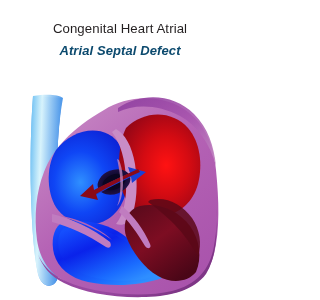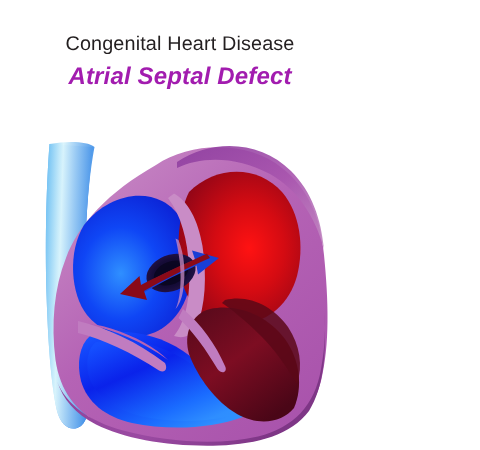--- a/index.html
+++ b/index.html
@@ -33,24 +33,24 @@
     font-family: "Liberation Sans", sans-serif;
     font-size: 13.2px;
     font-weight: 400;
     color: #231f20;
     letter-spacing: 0.1px;
     line-height: 1;
     margin: 0;
   }
   .title-sub {
     font-family: "Liberation Sans", sans-serif;
-    font-size: 16px;
+    font-size: 13px;
     font-weight: bold;
     font-style: italic;
-    color: #a21caf;
+    color: #0c4a6e;
     letter-spacing: 0.1px;
     line-height: 1;
     margin: 0;
     padding-top: 9px;
   }
   .figure-wrap {
     position: absolute;
     left: 0;
     top: 88px;
     width: 240px;
@@ -61,21 +61,21 @@
     width: 240px;
     height: 212px;
   }
 </style>
 </head>
 <body>
 
 <div id="page">
 
   <div class="title-block">
-    <div class="title-main">Congenital Heart Disease</div>
+    <div class="title-main">Congenital Heart Atrial</div>
     <div class="title-sub">Atrial Septal Defect</div>
   </div>
 
   <div class="figure-wrap">
     <svg class="heart" viewBox="0 0 240 212" xmlns="http://www.w3.org/2000/svg">
       <defs>
         <linearGradient id="gradVC" x1="0" y1="0" x2="1" y2="0.15">
           <stop offset="0%" stop-color="#4aa7ef"></stop>
           <stop offset="28%" stop-color="#cdf0fb"></stop>
           <stop offset="62%" stop-color="#2f7fe6"></stop>

